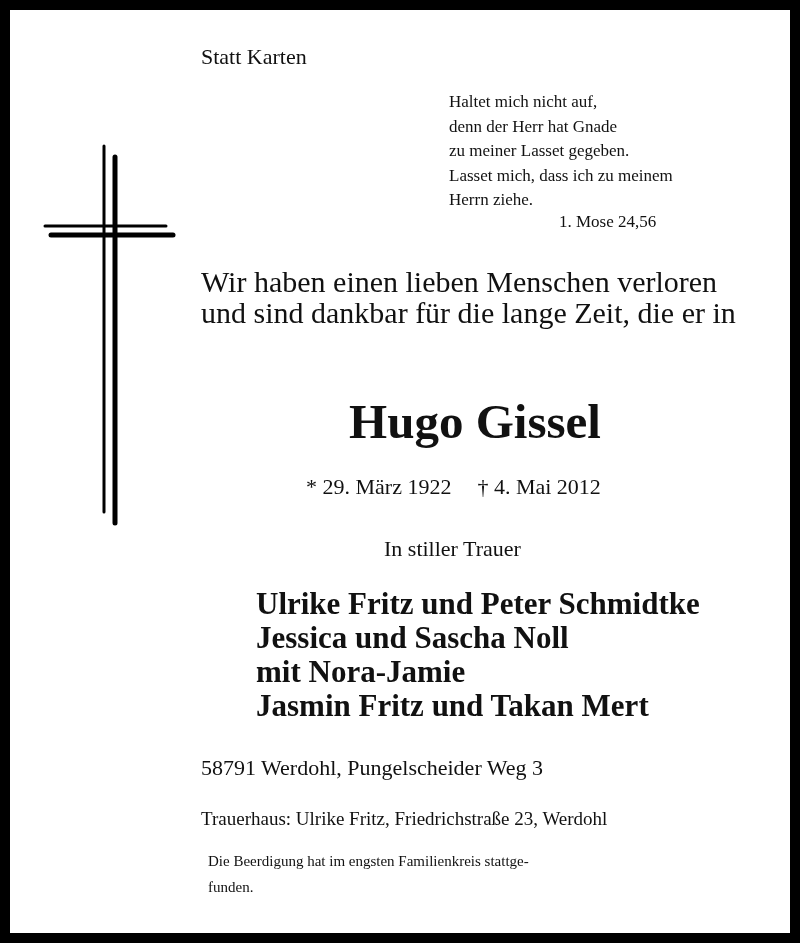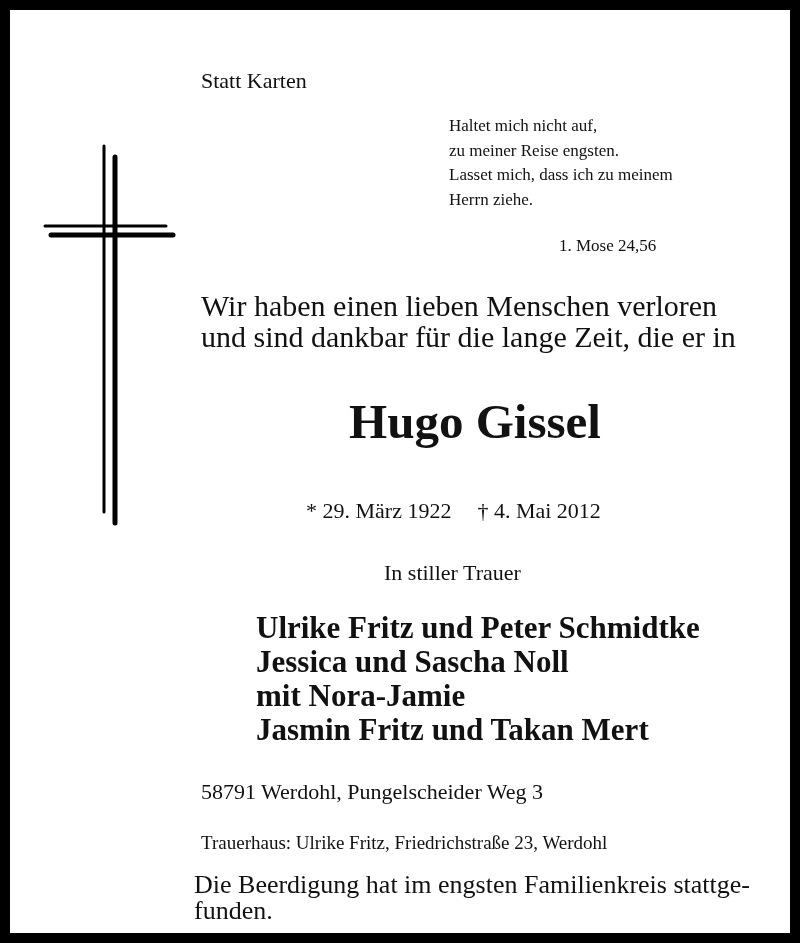--- a/index.html
+++ b/index.html
@@ -1,31 +1,31 @@
 <!DOCTYPE html>
 <html><head>
 <meta charset="utf-8">
 <style>
   html, body { margin: 0; padding: 0; }
   body { width: 800px; height: 943px; background: #000; position: relative; overflow: hidden;
          font-family: "Liberation Serif", "DejaVu Serif", serif; color: #111; }
   .page { position: absolute; left: 10px; top: 10px; width: 780px; height: 923px; background: #fff; }
-  .abs { position: absolute; white-space: nowrap; margin-top: 24px; }
+  .abs { position: absolute; white-space: nowrap; }
   .statt { left: 191px; top: 34px; font-size: 22px; }
   .verse { left: 439px; top: 80px; font-size: 17px; line-height: 24.5px; }
   .verse-ref { left: 549px; top: 202px; font-size: 17px; }
   .intro { left: 191px; top: 257px; font-size: 30px; line-height: 30.5px; }
   .name-wrap { position: absolute; left: 0; width: 780px; top: 383px; text-align: center; }
   .dates { left: 296px; top: 464px; font-size: 22px; }
   .dates .death { margin-left: 26px; }
   .trauer { left: 374px; top: 526px; font-size: 22px; }
   .family { left: 246px; top: 577px; font-size: 31px; font-weight: bold; line-height: 34px; }
   .address { left: 191px; top: 745px; font-size: 22px; }
   .trauerhaus { left: 191px; top: 798px; font-size: 19px; font-family: Liberation Serif, serif; }
-  .funeral { left: 184px; top: 838px; font-size: 26px; line-height: 26px; }
+  .funeral { left: 198px; top: 838px; font-size: 15px; line-height: 26px; }
   .cross { position: absolute; left: 0; top: 0; width: 200px; height: 560px; }
 </style>
 </head>
 <body>
 
 <div class="page">
 
   <svg class="cross" viewBox="0 0 200 560" width="200" height="560">
 
     <line x1="94" y1="136" x2="94" y2="502" stroke="#000" stroke-width="3" stroke-linecap="round"></line>
@@ -34,21 +34,22 @@
 
     <line x1="35" y1="216" x2="156" y2="216" stroke="#000" stroke-width="3" stroke-linecap="round"></line>
 
     <line x1="41" y1="225" x2="163" y2="225" stroke="#000" stroke-width="5" stroke-linecap="round"></line>
   </svg>
 
   <div class="abs statt">Statt Karten</div>
 
   <div class="abs verse">
     <div>Haltet mich nicht auf,</div>
-    <div>zu meiner Reise engsten.</div>
+    <div>denn der Herr hat Gnade</div>
+    <div>zu meiner Lasset gegeben.</div>
     <div>Lasset mich, dass ich zu meinem</div>
     <div>Herrn ziehe.</div>
   </div>
   <div class="abs verse-ref">1. Mose 24,56</div>
 
   <div class="abs intro">
     <div>Wir haben einen lieben Menschen verloren</div>
     <div>und sind dankbar für die lange Zeit, die er in</div>
   </div>
 

